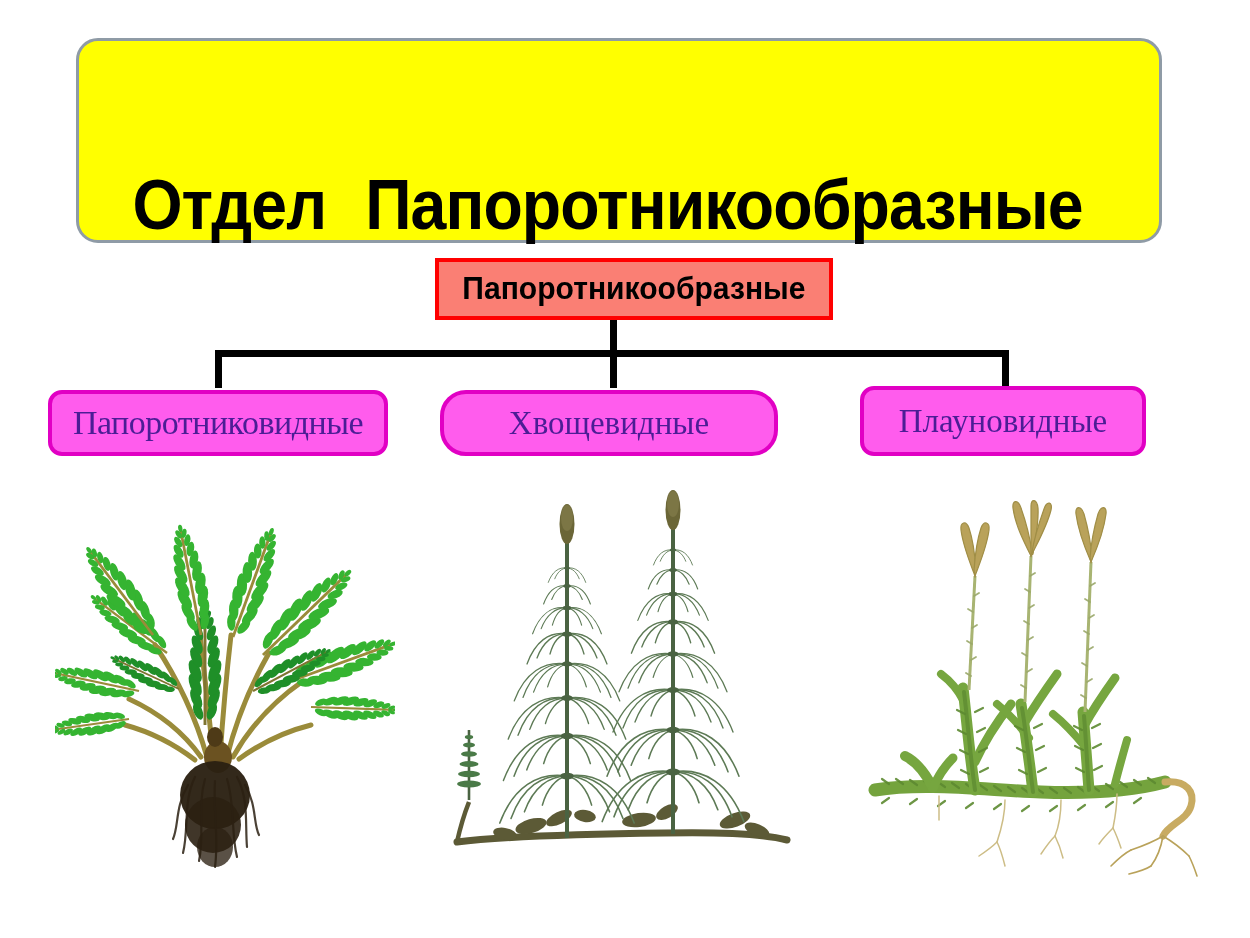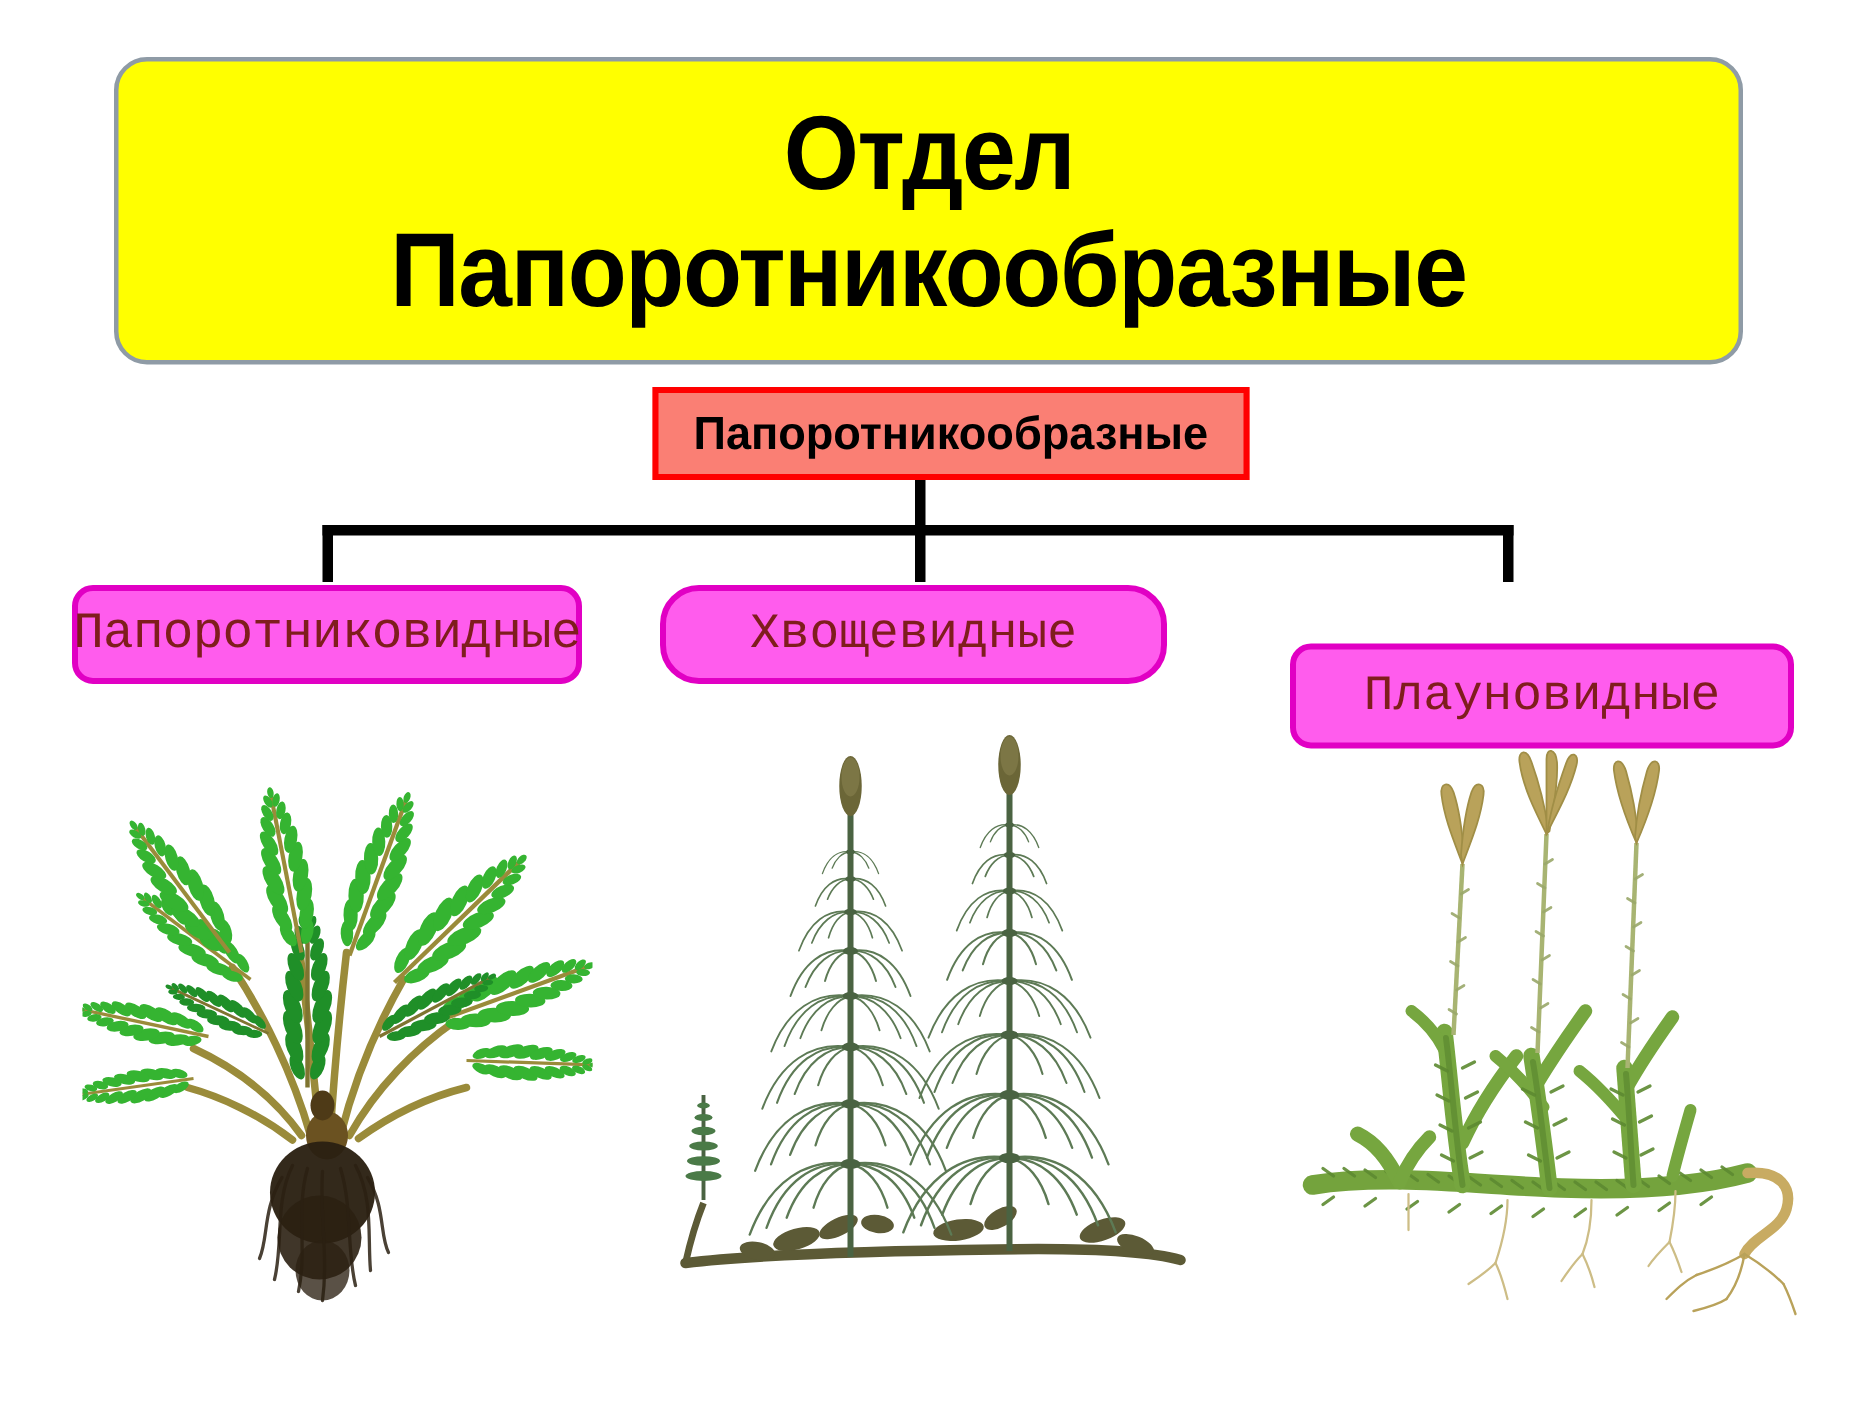--- a/index.html
+++ b/index.html
@@ -20,22 +20,22 @@
     position: absolute;
     left: 76px;
     top: 38px;
     width: 1086px;
     height: 205px;
     background: #ffff00;
     border: 3px solid #8f9ba6;
     border-radius: 22px;
     box-sizing: border-box;
     display: flex;
-    flex-direction: column;
-    align-items: center;
+    flex-direction: row;
+    align-items: flex-end;
     justify-content: center;
   }
   #title-banner .line {
     font-family: "Liberation Sans", sans-serif;
     font-weight: bold;
     color: #000000;
     line-height: 1.0;
     white-space: nowrap;
     transform: scaleX(0.92);
   }
@@ -82,30 +82,30 @@
     background: #ff5ced;
     border: 4px solid #e100c4;
     border-radius: 14px;
     box-sizing: border-box;
   }
   .child-node .node-label {
     position: absolute;
     left: 50%;
     top: 50%;
     transform: translate(-50%, -50%);
-    font-family: Liberation Mono, monospace;
+    font-family: Liberation Serif, serif;
     font-size: 33px;
-    color: #7f1d1d;
+    color: #4c1d95;
     white-space: nowrap;
     line-height: 1;
   }
   #child-node-1 { left: 48px;  top: 390px; width: 340px; height: 66px; }
   #child-node-1 .node-label { font-size: 34px; letter-spacing: -0.5px; }
   #child-node-2 { left: 440px; top: 390px; width: 338px; height: 66px; border-radius: 26px; }
-  #child-node-3 { left: 860px; top: 386px; width: 336px; height: 70px; margin-top: 43px; }
+  #child-node-3 { left: 860px; top: 386px; width: 286px; height: 70px; }
 
   
   .illus {
     position: absolute;
   }
   #illus-fern      { left: 55px;  top: 485px; width: 340px; height: 395px; }
   #illus-horsetail { left: 435px; top: 490px; width: 365px; height: 385px; }
   #illus-clubmoss  { left: 865px; top: 490px; width: 340px; height: 395px; }
   .illus svg { display: block; width: 100%; height: 100%; }
 </style>

